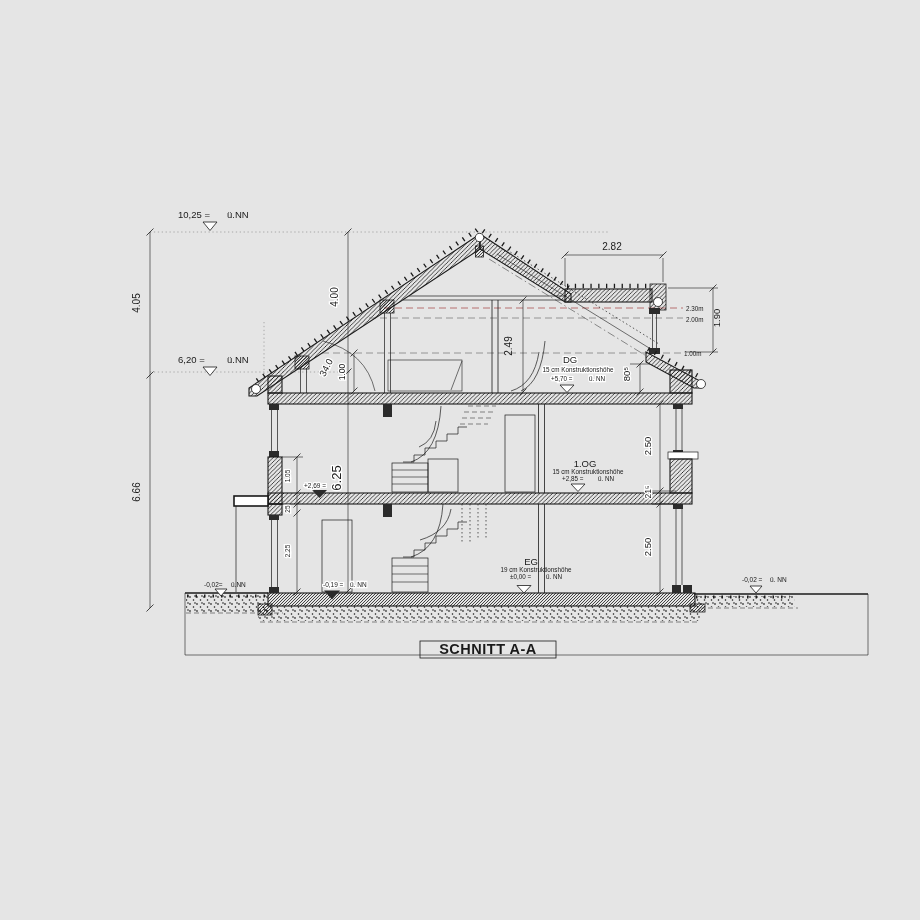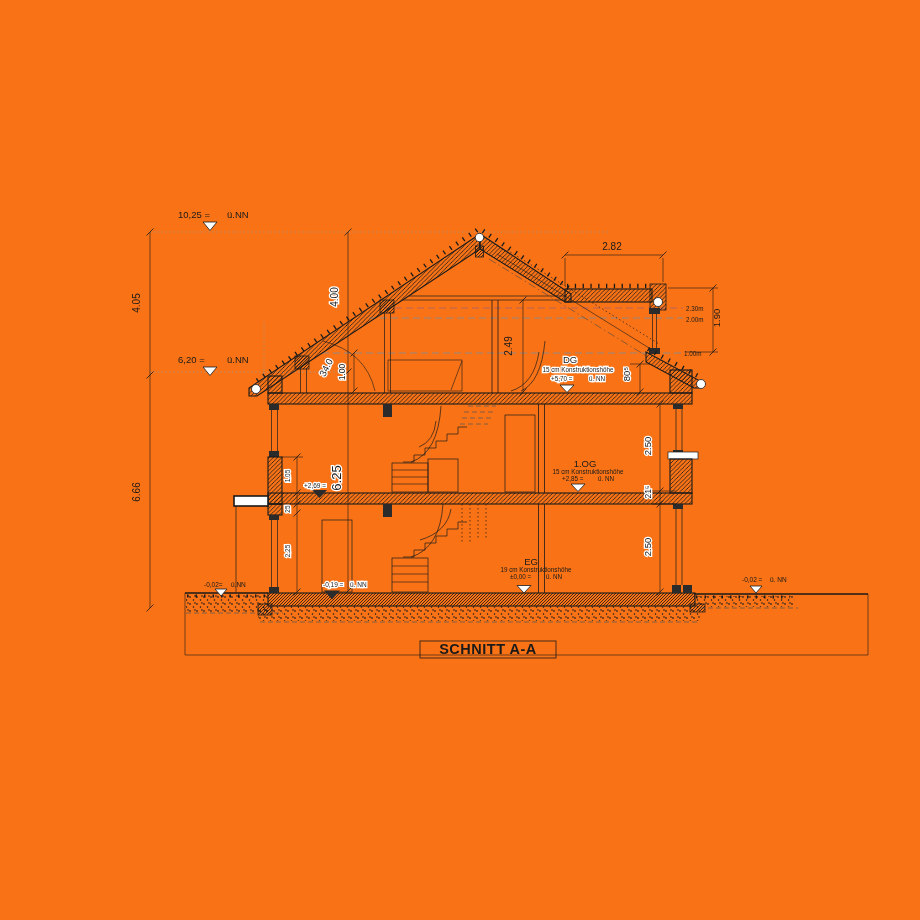--- a/index.html
+++ b/index.html
@@ -1,16 +1,16 @@
 <!DOCTYPE html>
 <html><head>
 <meta charset="utf-8">
 <style>
   html,body{margin:0;padding:0;background:#fff;}
-  #stage{position:relative;width:920px;height:920px;background:#f97316;margin:0 auto;
+  #stage{position:relative;width:920px;height:920px;background:#e5e5e5;margin:0 auto;
          font-family:"Liberation Sans", sans-serif;}
   svg{position:absolute;left:0;top:0;}
   svg line,svg path,svg polyline,svg polygon,svg rect,svg circle{stroke:#1a1a1a;fill:none;stroke-width:.8;}
   .w11{stroke-width:1.1}.w07{stroke-width:.7}.w06{stroke-width:.6}.thick{stroke-width:1.6}
   .dim{stroke-width:.6}
   .hatch{fill:url(#h1)}.hatch2{fill:url(#h2)}
   .dark{fill:#2b2b2b;stroke:none}
   .whitef{fill:#fff}
   .dot{stroke:#999;stroke-width:.8;stroke-dasharray:1.3 2.6}
   .dashR{stroke:#b06363;stroke-width:.9;stroke-dasharray:7 4}

